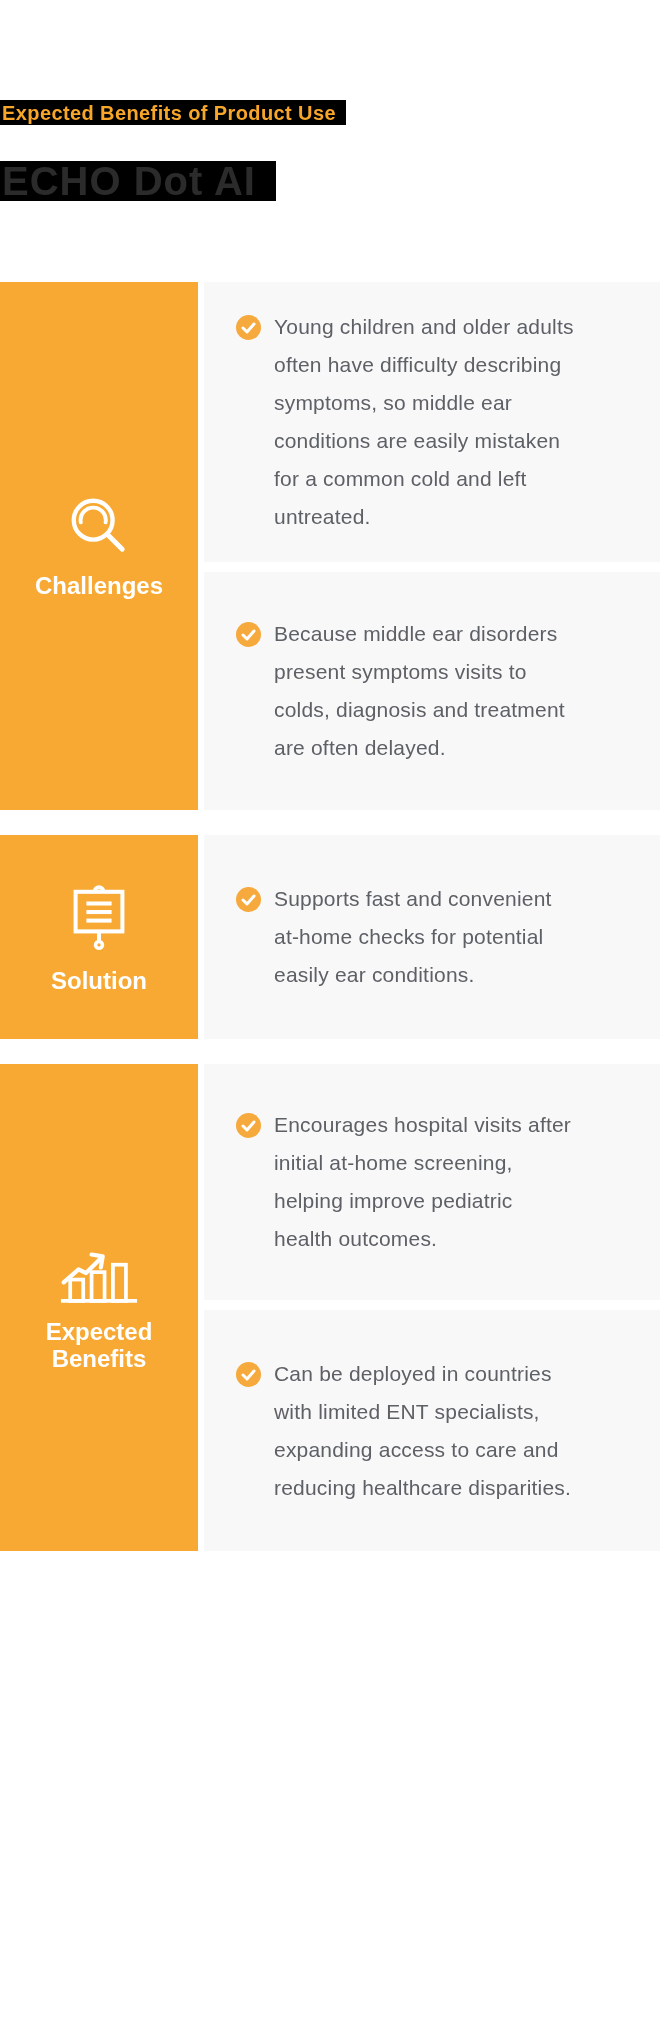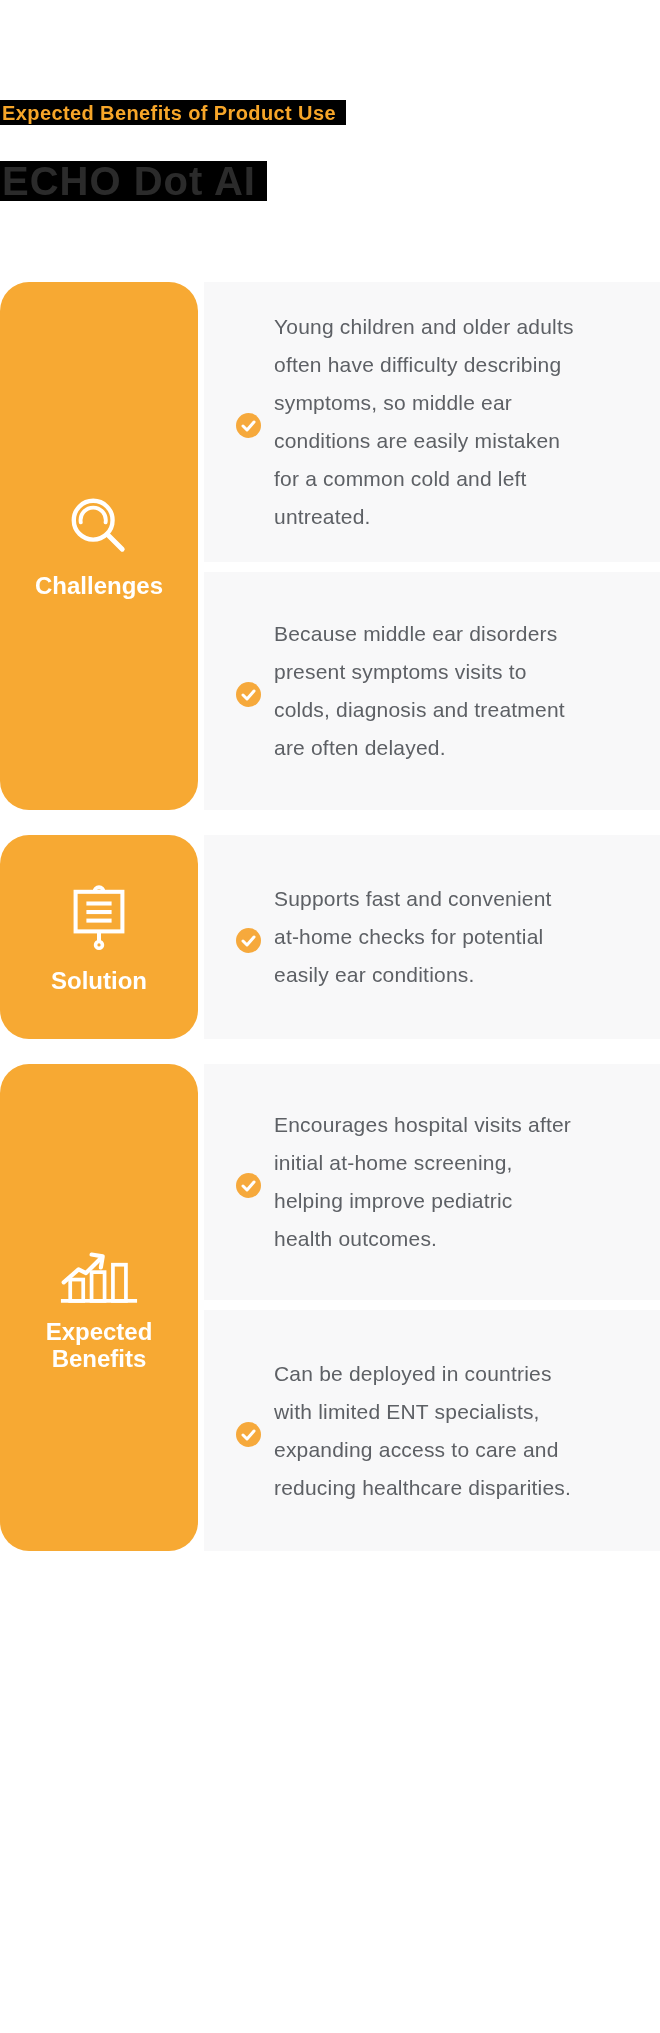--- a/index.html
+++ b/index.html
@@ -2,37 +2,37 @@
 <html><head>
 <meta charset="utf-8">
 <style>
   html, body { margin:0; padding:0; background:#ffffff; }
   body { width:660px; font-family:"Liberation Sans", sans-serif; }
   .page { width:660px; height:2033px; box-sizing:border-box; overflow:hidden; }
 
   
   .kicker-strip { display:inline-block; background:#000; margin-top:100px; padding:2px 10px 1px 2px; }
   .kicker { color:#F7A629; font-size:20px; font-weight:bold; line-height:22px; letter-spacing:0.4px; }
-  .title-strip { display:block; width:fit-content; background:#000; margin-top:36px; padding:0 11px 0 2px; }
+  .title-strip { display:block; width:fit-content; background:#000; margin-top:36px; padding:0 20px 0 2px; }
   .title { color:#2B2B2B; font-size:40px; font-weight:bold; line-height:40px; letter-spacing:1px; }
   .subtitle-strip { display:block; width:fit-content; background:#000; margin-top:59px; padding:2px 10px 2px 2px; }
   .subtitle { color:#6E6E6E; font-size:22px; line-height:34px; letter-spacing:0.2px; white-space:pre-line; }
 
   
   .sections { margin-top:81px; }
   .section { display:flex; }
   .section + .section { margin-top:25px; }
   .sidebar { width:198px; flex:0 0 198px; background:#F7A933; margin-right:6px;
-             display:flex; flex-direction:column; align-items:center; justify-content:center; gap:14px;border-radius:29px; }
+             display:flex; flex-direction:column; align-items:center; justify-content:center; gap:14px; }
   .sidebar-label { color:#fff; font-size:24px; font-weight:bold; line-height:27px; text-align:center; white-space:pre-line; }
   .content { flex:1; display:flex; flex-direction:column; gap:10px; }
   .card { background:#F8F8F9; display:flex; align-items:center; box-sizing:border-box; padding:0 16px 0 32px; }
   .h280{height:280px} .h238{height:238px} .h204{height:204px} .h236{height:236px} .h241{height:241px}
 
-  .bullet { display:flex; align-items:center; }
+  .bullet { display:flex; align-items:flex-start; }
   .check { flex:0 0 25px; width:25px; height:25px; margin-top:7px; }
   .bullet-text { margin:0 0 0 13px; color:#5D6065; font-size:21px; line-height:38px;
                  letter-spacing:0.2px; white-space:pre-line; }
 
   .icon-svg { display:block; }
   .spacer-bottom { height:103px; }
 </style>
 </head>
 <body>
 

